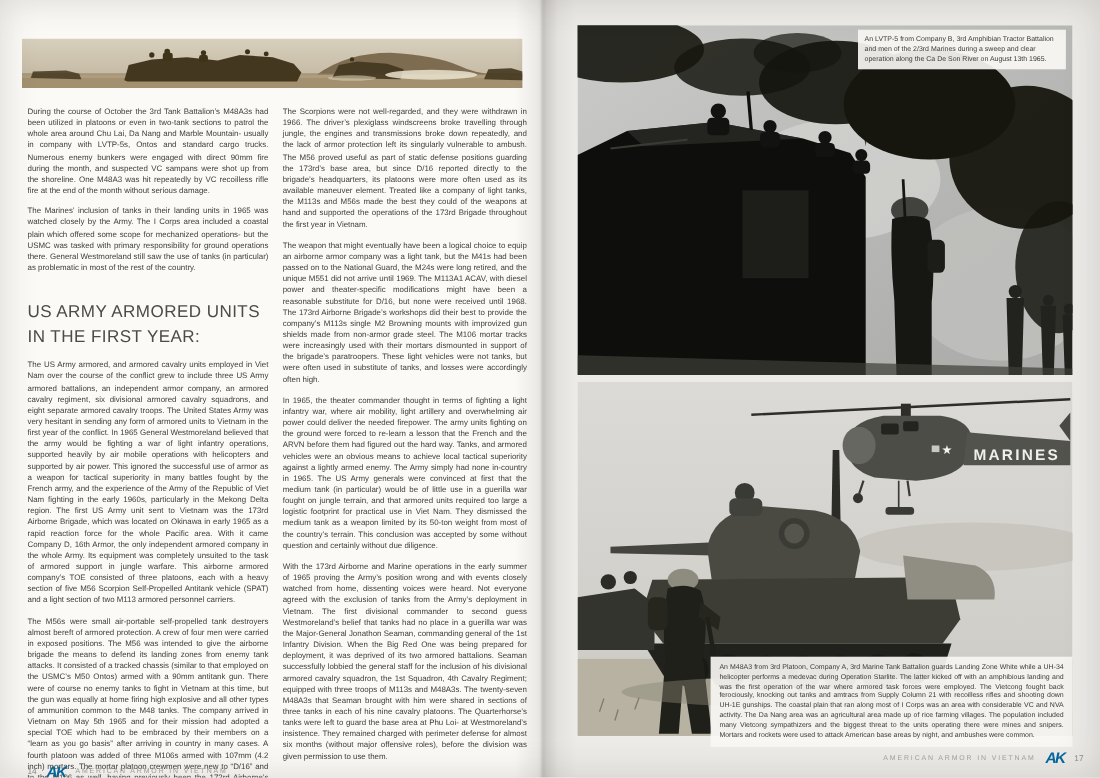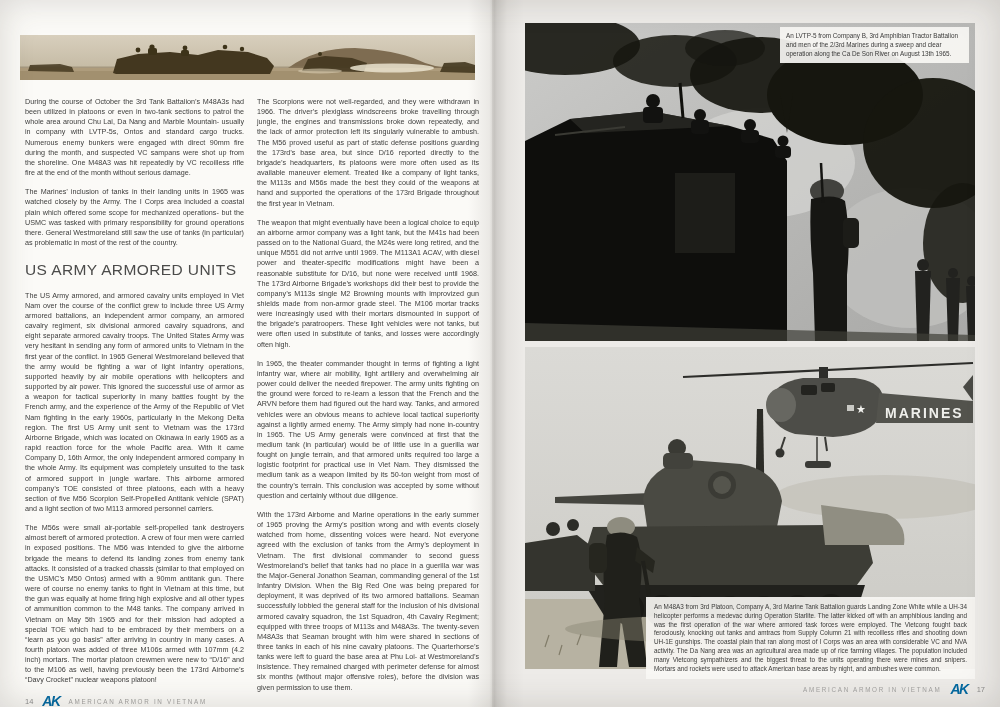--- a/index.html
+++ b/index.html
@@ -12,21 +12,21 @@
   .spine { position:absolute; left:468px; top:0; width:56px; height:707px; pointer-events:none;
     background:linear-gradient(90deg, rgba(90,80,70,0) 0%, rgba(90,80,70,0.10) 38%, rgba(60,55,48,0.22) 47%,
     rgba(60,55,48,0.16) 52%, rgba(90,80,70,0.06) 70%, rgba(90,80,70,0) 100%); }
 
   
   .col { position:absolute; top:85px; }
   .col-1 { left:25px; width:219px; }
   .col-2 { left:257px; width:222px; }
   .body-p { font-size:7.2px; line-height:10.15px; text-align:justify; color:#3d3d3c; margin-bottom:9px; }
   .section-heading { color:#4b4b4a; font-size:15.5px; line-height:22.5px; letter-spacing:0.4px;
-    margin:11px 0 9px 0; font-weight:400; }
+    margin:25px 0 9px 0; font-weight:400; }
   .section-heading span { display:block; }
 
   
   .footer { position:absolute; top:681px; display:flex; align-items:center; gap:9px; }
   .footer-left { left:25px; }
   .footer-right { right:15px; }
   .page-num { font-size:7.5px; color:#8d8d8c; }
   .ak-logo { font-weight:bold; font-style:italic; font-size:14px; letter-spacing:-1.5px; color:#0369a1; }
   .book-title { font-size:6.3px; letter-spacing:1.7px; color:#a3a2a0; }
 
@@ -81,20 +81,21 @@
         <ellipse cx="372" cy="33" rx="42" ry="4.5" fill="#eae3cf" opacity="0.85"></ellipse>
         <ellipse cx="300" cy="36" rx="22" ry="2.5" fill="#d8cdb2" opacity="0.6"></ellipse>
       </svg>
     </div>
 
     <div class="col col-1">
       <p class="body-p">During the course of October the 3rd Tank Battalion’s M48A3s had been utilized in platoons or even in two-tank sections to patrol the whole area around Chu Lai, Da Nang and Marble Mountain- usually in company with LVTP-5s, Ontos and standard cargo trucks. Numerous enemy bunkers were engaged with direct 90mm fire during the month, and suspected VC sampans were shot up from the shoreline. One M48A3 was hit repeatedly by VC recoilless rifle fire at the end of the month without serious damage.</p>
       <p class="body-p">The Marines’ inclusion of tanks in their landing units in 1965 was watched closely by the Army. The I Corps area included a coastal plain which offered some scope for mechanized operations- but the USMC was tasked with primary responsibility for ground operations there. General Westmoreland still saw the use of tanks (in particular) as problematic in most of the rest of the country.</p>
       <h2 class="section-heading">
         <span>US ARMY ARMORED UNITS</span>
+        <span>IN THE FIRST YEAR:</span>
       </h2>
       <p class="body-p">The US Army armored, and armored cavalry units employed in Viet Nam over the course of the conflict grew to include three US Army armored battalions, an independent armor company, an armored cavalry regiment, six divisional armored cavalry squadrons, and eight separate armored cavalry troops. The United States Army was very hesitant in sending any form of armored units to Vietnam in the first year of the conflict. In 1965 General Westmoreland believed that the army would be fighting a war of light infantry operations, supported heavily by air mobile operations with helicopters and supported by air power. This ignored the successful use of armor as a weapon for tactical superiority in many battles fought by the French army, and the experience of the Army of the Republic of Viet Nam fighting in the early 1960s, particularly in the Mekong Delta region. The first US Army unit sent to Vietnam was the 173rd Airborne Brigade, which was located on Okinawa in early 1965 as a rapid reaction force for the whole Pacific area. With it came Company D, 16th Armor, the only independent armored company in the whole Army. Its equipment was completely unsuited to the task of armored support in jungle warfare. This airborne armored company’s TOE consisted of three platoons, each with a heavy section of five M56 Scorpion Self-Propelled Antitank vehicle (SPAT) and a light section of two M113 armored personnel carriers.</p>
       <p class="body-p">The M56s were small air-portable self-propelled tank destroyers almost bereft of armored protection. A crew of four men were carried in exposed positions. The M56 was intended to give the airborne brigade the means to defend its landing zones from enemy tank attacks. It consisted of a tracked chassis (similar to that employed on the USMC’s M50 Ontos) armed with a 90mm antitank gun. There were of course no enemy tanks to fight in Vietnam at this time, but the gun was equally at home firing high explosive and all other types of ammunition common to the M48 tanks. The company arrived in Vietnam on May 5th 1965 and for their mission had adopted a special TOE which had to be embraced by their members on a “learn as you go basis” after arriving in country in many cases. A fourth platoon was added of three M106s armed with 107mm (4.2 inch) mortars. The mortar platoon crewmen were new to “D/16” and to the M106 as well, having previously been the 173rd Airborne’s “Davy Crocket” nuclear weapons platoon!</p>
     </div>
 
     <div class="col col-2">
       <p class="body-p">The Scorpions were not well-regarded, and they were withdrawn in 1966. The driver’s plexiglass windscreens broke travelling through jungle, the engines and transmissions broke down repeatedly, and the lack of armor protection left its singularly vulnerable to ambush. The M56 proved useful as part of static defense positions guarding the 173rd’s base area, but since D/16 reported directly to the brigade’s headquarters, its platoons were more often used as its available maneuver element. Treated like a company of light tanks, the M113s and M56s made the best they could of the weapons at hand and supported the operations of the 173rd Brigade throughout the first year in Vietnam.</p>
       <p class="body-p">The weapon that might eventually have been a logical choice to equip an airborne armor company was a light tank, but the M41s had been passed on to the National Guard, the M24s were long retired, and the unique M551 did not arrive until 1969. The M113A1 ACAV, with diesel power and theater-specific modifications might have been a reasonable substitute for D/16, but none were received until 1968. The 173rd Airborne Brigade’s workshops did their best to provide the company’s M113s single M2 Browning mounts with improvized gun shields made from non-armor grade steel. The M106 mortar tracks were increasingly used with their mortars dismounted in support of the brigade’s paratroopers. These light vehicles were not tanks, but were often used in substitute of tanks, and losses were accordingly often high.</p>
       <p class="body-p">In 1965, the theater commander thought in terms of fighting a light infantry war, where air mobility, light artillery and overwhelming air power could deliver the needed firepower. The army units fighting on the ground were forced to re-learn a lesson that the French and the ARVN before them had figured out the hard way. Tanks, and armored vehicles were an obvious means to achieve local tactical superiority against a lightly armed enemy. The Army simply had none in-country in 1965. The US Army generals were convinced at first that the medium tank (in particular) would be of little use in a guerilla war fought on jungle terrain, and that armored units required too large a logistic footprint for practical use in Viet Nam. They dismissed the medium tank as a weapon limited by its 50-ton weight from most of the country’s terrain. This conclusion was accepted by some without question and certainly without due diligence.</p>
       <p class="body-p">With the 173rd Airborne and Marine operations in the early summer of 1965 proving the Army’s position wrong and with events closely watched from home, dissenting voices were heard. Not everyone agreed with the exclusion of tanks from the Army’s deployment in Vietnam. The first divisional commander to second guess Westmoreland’s belief that tanks had no place in a guerilla war was the Major-General Jonathon Seaman, commanding general of the 1st Infantry Division. When the Big Red One was being prepared for deployment, it was deprived of its two armored battalions. Seaman successfully lobbied the general staff for the inclusion of his divisional armored cavalry squadron, the 1st Squadron, 4th Cavalry Regiment; equipped with three troops of M113s and M48A3s. The twenty-seven M48A3s that Seaman brought with him were shared in sections of three tanks in each of his nine cavalry platoons. The Quarterhorse’s tanks were left to guard the base area at Phu Loi- at Westmoreland’s insistence. They remained charged with perimeter defense for almost six months (without major offensive roles), before the division was given permission to use them.</p>

